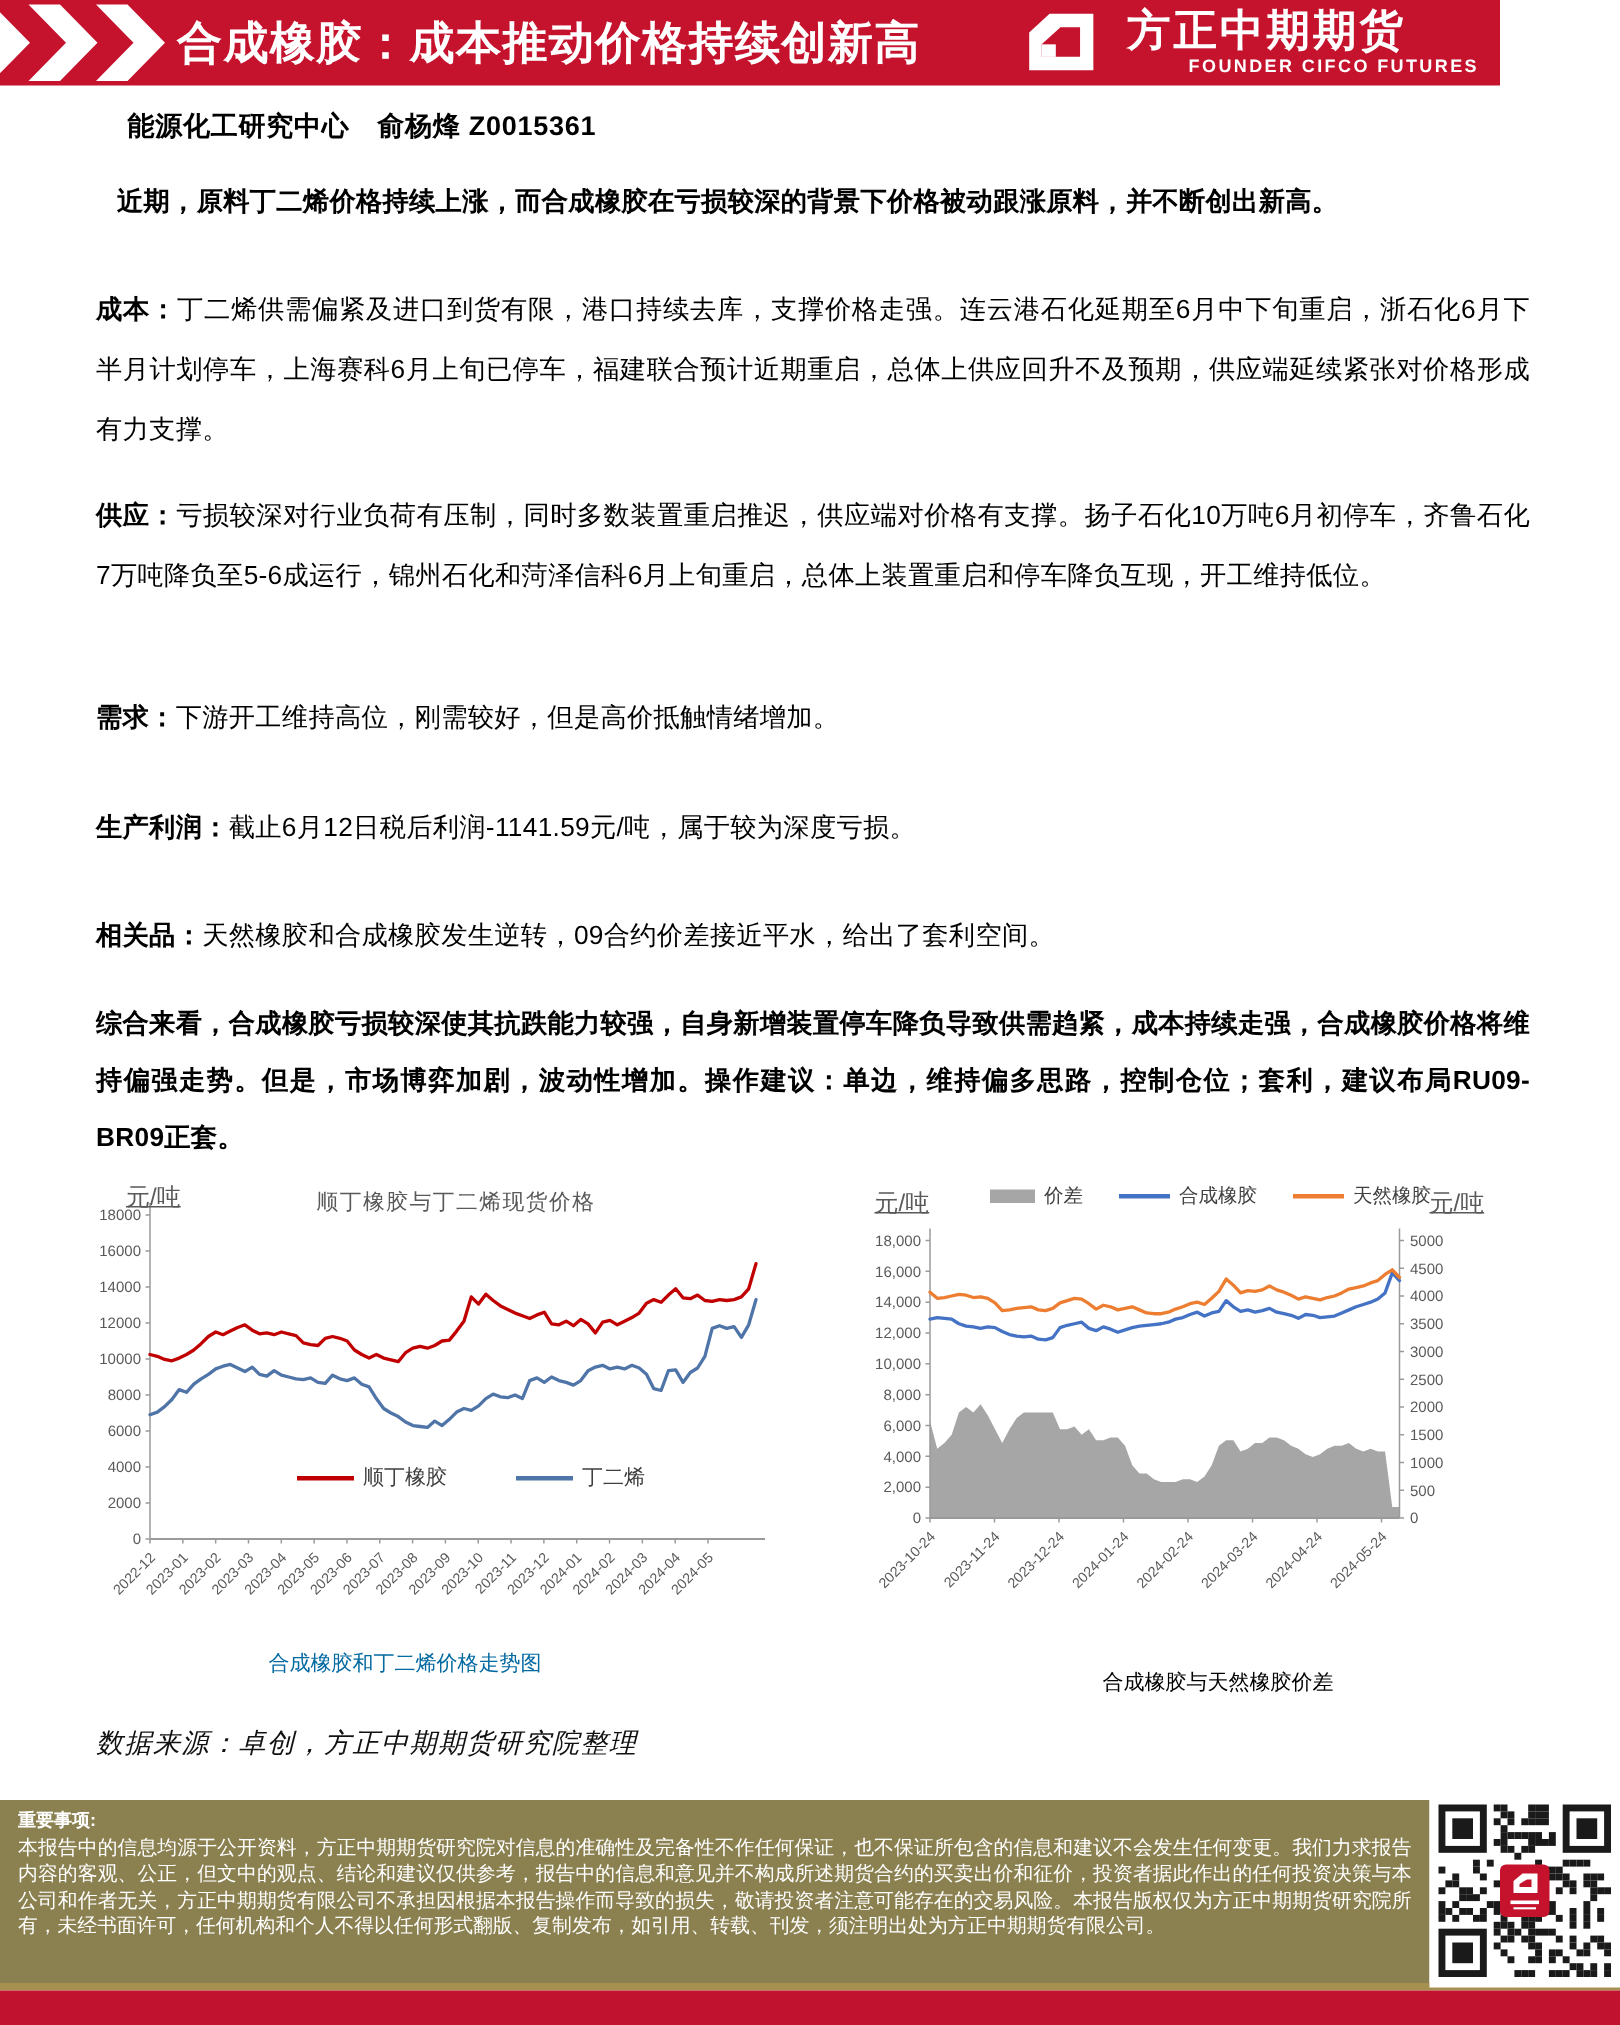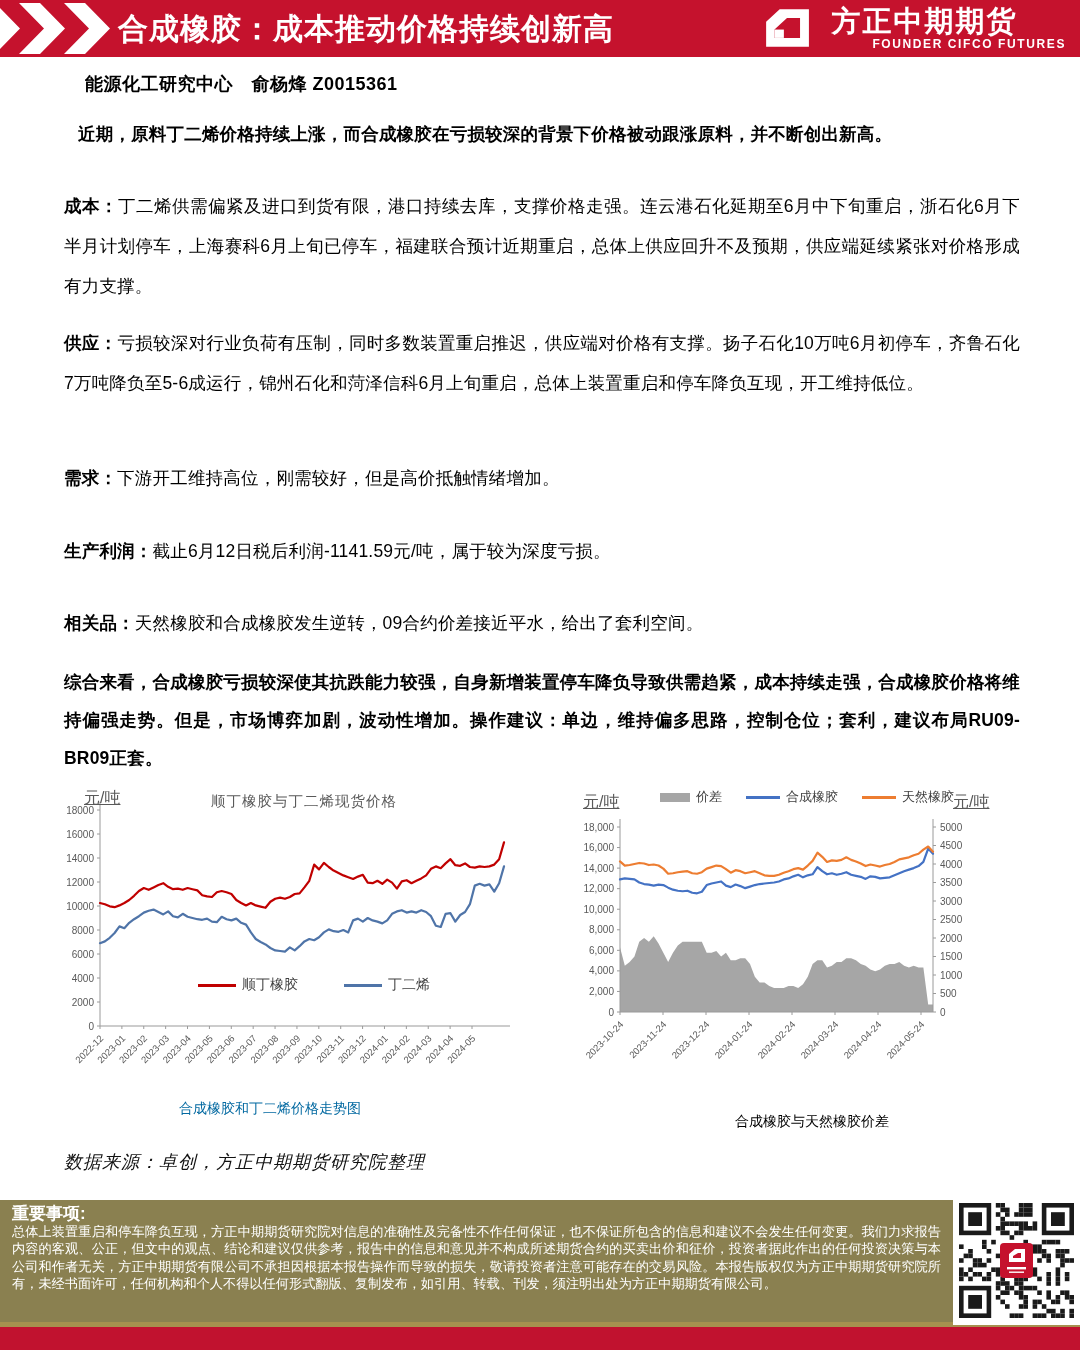--- a/index.html
+++ b/index.html
@@ -1,20 +1,20 @@
 <!DOCTYPE html>
 <html><head>
 <meta charset="utf-8">
 <style>
   * { margin:0; padding:0; box-sizing:border-box; }
   html,body { width:1080px; height:1350px; background:#fff; font-family:"Liberation Sans","DejaVu Sans",sans-serif; }
   #page { position:relative; width:1080px; height:1350px; overflow:hidden; background:#fff; }
 
   
-  .banner { position:absolute; top:0; left:0; width:1080px; height:57px; background:#c5122d; }
+  .banner { position:absolute; top:0; left:0; width:1000px; height:57px; background:#c5122d; }
   .chevrons { position:absolute; left:0; top:0; }
   .banner-title { position:absolute; left:118px; top:50%; transform:translateY(-50%);
     font-size:30px; font-weight:bold; color:#fff; letter-spacing:1px; white-space:nowrap; }
   .logo { position:absolute; right:14px; top:4px; display:flex; align-items:center; gap:20px; }
   .logo-text { display:flex; flex-direction:column; align-items:flex-start; }
   .logo-name { font-size:29px; font-weight:bold; color:#fff; line-height:31px; letter-spacing:2px; white-space:nowrap; }
   .logo-sub { font-size:12px; font-weight:bold; color:#fff; letter-spacing:1.6px; white-space:nowrap;margin-left:41px; }
 
   .author { position:absolute; top:72px; left:85px; font-size:18px; font-weight:bold; color:#000; letter-spacing:0.5px; }
 
@@ -38,21 +38,21 @@
   .legend-rect { width:30px; height:9px; }
   .legend-label { font-size:14px; color:#404040; }
 
   .cap-left  { position:absolute; top:1100px; left:70px;  width:400px; text-align:center; font-size:14px; color:#0369a1; }
   .cap-right { position:absolute; top:1113px; left:612px; width:400px; text-align:center; font-size:14px; color:#000; }
   .source { position:absolute; top:1150px; left:64px; font-size:18px; font-style:italic; color:#111; letter-spacing:1px; }
 
   
   .disclaimer-box { position:absolute; top:1200px; left:0; width:953px; height:122px;
     background:#8a8050; padding:4px 12px 0 12px; color:#fff; }
-  .disc-head { font-size:17px; font-weight:bold; line-height:19px; }
+  .disc-head { font-size:12px; font-weight:bold; line-height:19px; }
   .disc-text { font-size:13.2px; line-height:17.3px; text-align:justify; }
   .gold-strip { position:absolute; top:1322px; left:0; width:1080px; height:5px; background:#a6904f; }
   .red-band { position:absolute; top:1327px; left:0; width:1080px; height:23px; background:#c1122f; }
   .qr-box { position:absolute; top:1195px; left:953px; width:127px; height:130px; background:#fff;
     display:flex; align-items:center; justify-content:center; }
 </style>
 </head>
 <body>
 
 <div id="page">
@@ -253,21 +253,21 @@
   </div>
 
   <div class="cap-left">合成橡胶和丁二烯价格走势图</div>
   <div class="cap-right">合成橡胶与天然橡胶价差</div>
   <div class="source">数据来源：卓创，方正中期期货研究院整理</div>
 
   <div class="gold-strip"></div>
   <div class="red-band"></div>
   <div class="disclaimer-box">
     <div class="disc-head">重要事项:</div>
-    <div class="disc-text">总体上装置重启和停车降负互现，方正中期期货研究院对信息的准确性及完备性不作任何保证，也不保证所包含的信息和建议不会发生任何变更。我们力求报告内容的客观、公正，但文中的观点、结论和建议仅供参考，报告中的信息和意见并不构成所述期货合约的买卖出价和征价，投资者据此作出的任何投资决策与本公司和作者无关，方正中期期货有限公司不承担因根据本报告操作而导致的损失，敬请投资者注意可能存在的交易风险。本报告版权仅为方正中期期货研究院所有，未经书面许可，任何机构和个人不得以任何形式翻版、复制发布，如引用、转载、刊发，须注明出处为方正中期期货有限公司。</div>
+    <div class="disc-text">本报告中的信息均源于公开资料，方正中期期货研究院对信息的准确性及完备性不作任何保证，也不保证所包含的信息和建议不会发生任何变更。我们力求报告内容的客观、公正，但文中的观点、结论和建议仅供参考，报告中的信息和意见并不构成所述期货合约的买卖出价和征价，投资者据此作出的任何投资决策与本公司和作者无关，方正中期期货有限公司不承担因根据本报告操作而导致的损失，敬请投资者注意可能存在的交易风险。本报告版权仅为方正中期期货研究院所有，未经书面许可，任何机构和个人不得以任何形式翻版、复制发布，如引用、转载、刊发，须注明出处为方正中期期货有限公司。</div>
   </div>
   <div class="qr-box">
     <svg id="qr-svg" width="123" height="123">
         <rect x="0" y="0" width="123" height="123" fill="#ffffff"></rect>
         <rect x="40.8" y="4" width="4.6" height="4.6" fill="#1a1a1a"></rect>
         <rect x="45.4" y="4" width="4.6" height="4.6" fill="#1a1a1a"></rect>
         <rect x="63.8" y="4" width="4.6" height="4.6" fill="#1a1a1a"></rect>
         <rect x="68.39999999999999" y="4" width="4.6" height="4.6" fill="#1a1a1a"></rect>
         <rect x="73" y="4" width="4.6" height="4.6" fill="#1a1a1a"></rect>
         <rect x="45.4" y="8.6" width="4.6" height="4.6" fill="#1a1a1a"></rect>

